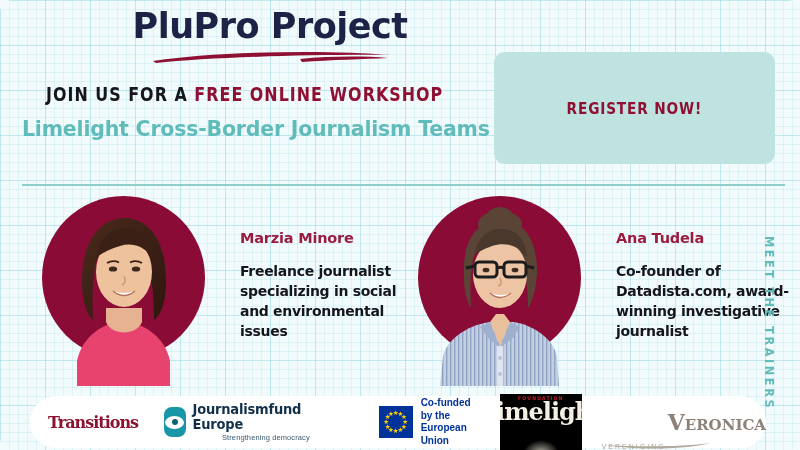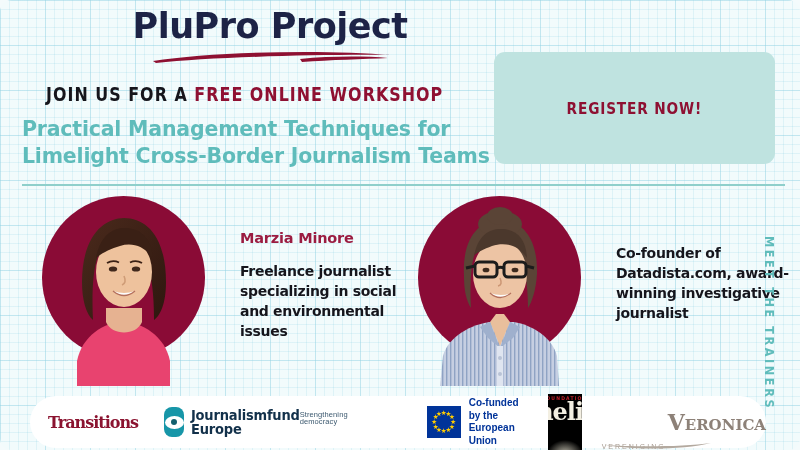--- a/index.html
+++ b/index.html
@@ -112,21 +112,21 @@
   }
 
   .logo-jfe{margin-left:26px;display:flex;align-items:center;gap:7px;}
   .jfe-mark{
     width:30px;height:30px;border-radius:8px;background:#1796a8;
     display:flex;align-items:center;justify-content:center;
   }
   .jfe-eye{width:19px;height:13px;border-radius:50%;background:#fff;
     display:flex;align-items:center;justify-content:center;}
   .jfe-pupil{width:6px;height:6px;border-radius:50%;background:#12606e;}
-  .jfe-txt{display:flex;flex-direction:row;line-height:1;}
+  .jfe-txt{display:flex;flex-direction:column;line-height:1;align-items:flex-end;}
   .jfe-name{font-family:"DejaVu Sans Condensed","Liberation Sans Narrow","Liberation Sans",sans-serif;
     font-weight:bold;font-size:14.5px;color:#12304a;letter-spacing:-.2px;}
   .jfe-tag{font-family:Liberation Sans, sans-serif;font-size:7.5px;color:#3d5a70;
     margin-top:3px;letter-spacing:.1px;}
 
   .logo-eu{margin-left:22px;display:flex;align-items:center;gap:8px;padding-left:47px;}
   .eu-flag{width:47px;height:32px;background:#003399;position:relative;}
   .eu-star{position:absolute;color:#ffcc00;font-size:6.5px;line-height:1;
     transform:translate(-50%,-50%);}
   .eu-txt{font-family:"Liberation Sans",sans-serif;font-weight:bold;font-size:10px;
@@ -161,21 +161,20 @@
   <svg class="swoosh" viewBox="0 0 245 16">
     <path d="M3 13 C60 4, 170 1, 242 7 C175 6, 62 9, 6 15 Z" fill="#8e1032"></path>
     <path d="M150 11 C180 8, 215 8, 238 10 C214 11, 180 12, 152 14 Z" fill="#8e1032"></path>
   </svg>
 
   <div class="kicker">
     <span>JOIN US FOR A </span><span class="hl">FREE ONLINE WORKSHOP</span>
   </div>
 
   <div class="subtitle">
-    <div>Practical Management Techniques for</div>
     <div>Limelight Cross-Border Journalism Teams</div>
   </div>
 
   <div class="infobox">
     <div class="cta">REGISTER NOW!</div>
   </div>
 
   <div class="divider"></div>
 
   <div class="trainer t1">
@@ -263,20 +262,21 @@
           <ellipse cx="68" cy="74" rx="3.4" ry="2.3" fill="#3d2a1e"></ellipse>
           <ellipse cx="97" cy="74" rx="3.4" ry="2.3" fill="#3d2a1e"></ellipse>
 
           <path d="M82 82 q3 7 -2 8" stroke="#cc9674" stroke-width="1.5" fill="none"></path>
           <path d="M72 97 q10 9 21 0 q-10 4 -21 0 Z" fill="#fdfdfd"></path>
           <path d="M72 97 q10 9 21 0" stroke="#b4705c" stroke-width="1.3" fill="none"></path>
         </g>
       </svg>
     </div>
     <div class="bio">
+      <div class="name">Ana Tudela</div>
       <div class="role">Co-founder of Datadista.com, award-winning investigative journalist</div>
     </div>
   </div>
 
   <div class="vertical-label">MEET THE TRAINERS</div>
 
   <div class="footer-bar">
 
     <div class="logo logo-transitions">Transitions</div>
 

